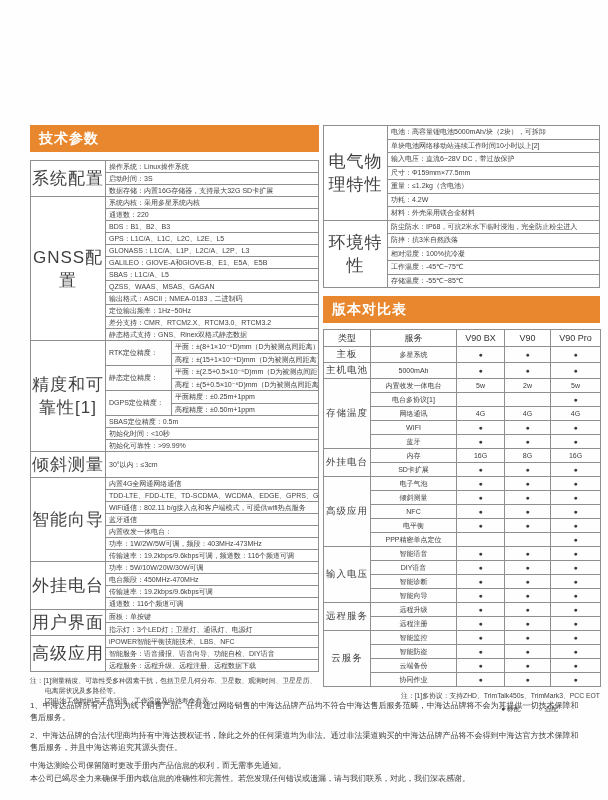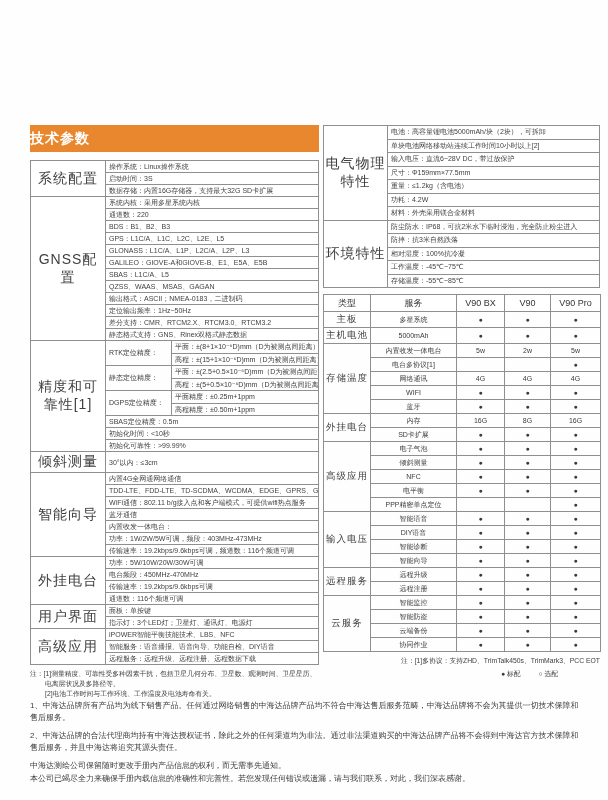--- a/index.html
+++ b/index.html
@@ -6,27 +6,27 @@
   body{
     width:608px;height:800px;background:#fdfdff;position:relative;
     font-family:"Liberation Sans","DejaVu Sans",sans-serif;color:#3a3a3a;
     -webkit-font-smoothing:antialiased;
   }
   .page{position:absolute;inset:0;background:#fefeff;}
   .col-left{position:absolute;left:30px;top:125px;width:289px;}
   .col-right{position:absolute;left:323px;top:125px;width:277px;}
   .bar{
     background:#E8872D;color:#fff;font-weight:bold;font-size:14px;
-    height:27px;line-height:27px;letter-spacing:1px;
+    height:27px;line-height:27px;padding-left:9px;letter-spacing:1px;
   }
   table{border-collapse:collapse;width:100%;table-layout:fixed;}
   .spec td,.ver td,.ver th{border:1px solid #8f8f8f;overflow:hidden;}
   .spec{margin-top:8px;}
   .sec-label{
-    font-size:14px;text-align:center;color:#3f3f3f;vertical-align:middle;
+    font-size:17px;text-align:center;color:#3f3f3f;vertical-align:middle;
     background:#fff;letter-spacing:1px;
   }
   .val{
     font-size:7px;height:11px;line-height:11px;padding:0 3px;white-space:nowrap;
     color:#3f3f3f;background:#fff;
   }
   .phys .val{height:12.5px;line-height:12.5px;}
   .nest{padding:0;}
   .nest-wrap{display:flex;align-items:stretch;}
   .nest-label{
@@ -259,20 +259,21 @@
           </tr>
           <tr>
             <td class="val">工作温度：-45℃~75℃</td>
           </tr>
           <tr>
             <td class="val">存储温度：-55℃~85℃</td>
           </tr>
         </tbody>
     </table>
 
+    <div class="bar" style="margin-top:8px">版本对比表</div>
 
     <table class="ver">
       <colgroup>
           <col style="width:47px">
           <col style="width:86px">
           <col style="width:48px">
           <col style="width:46px">
           <col style="width:50px">
         </colgroup>
       <thead id="ver-head">

